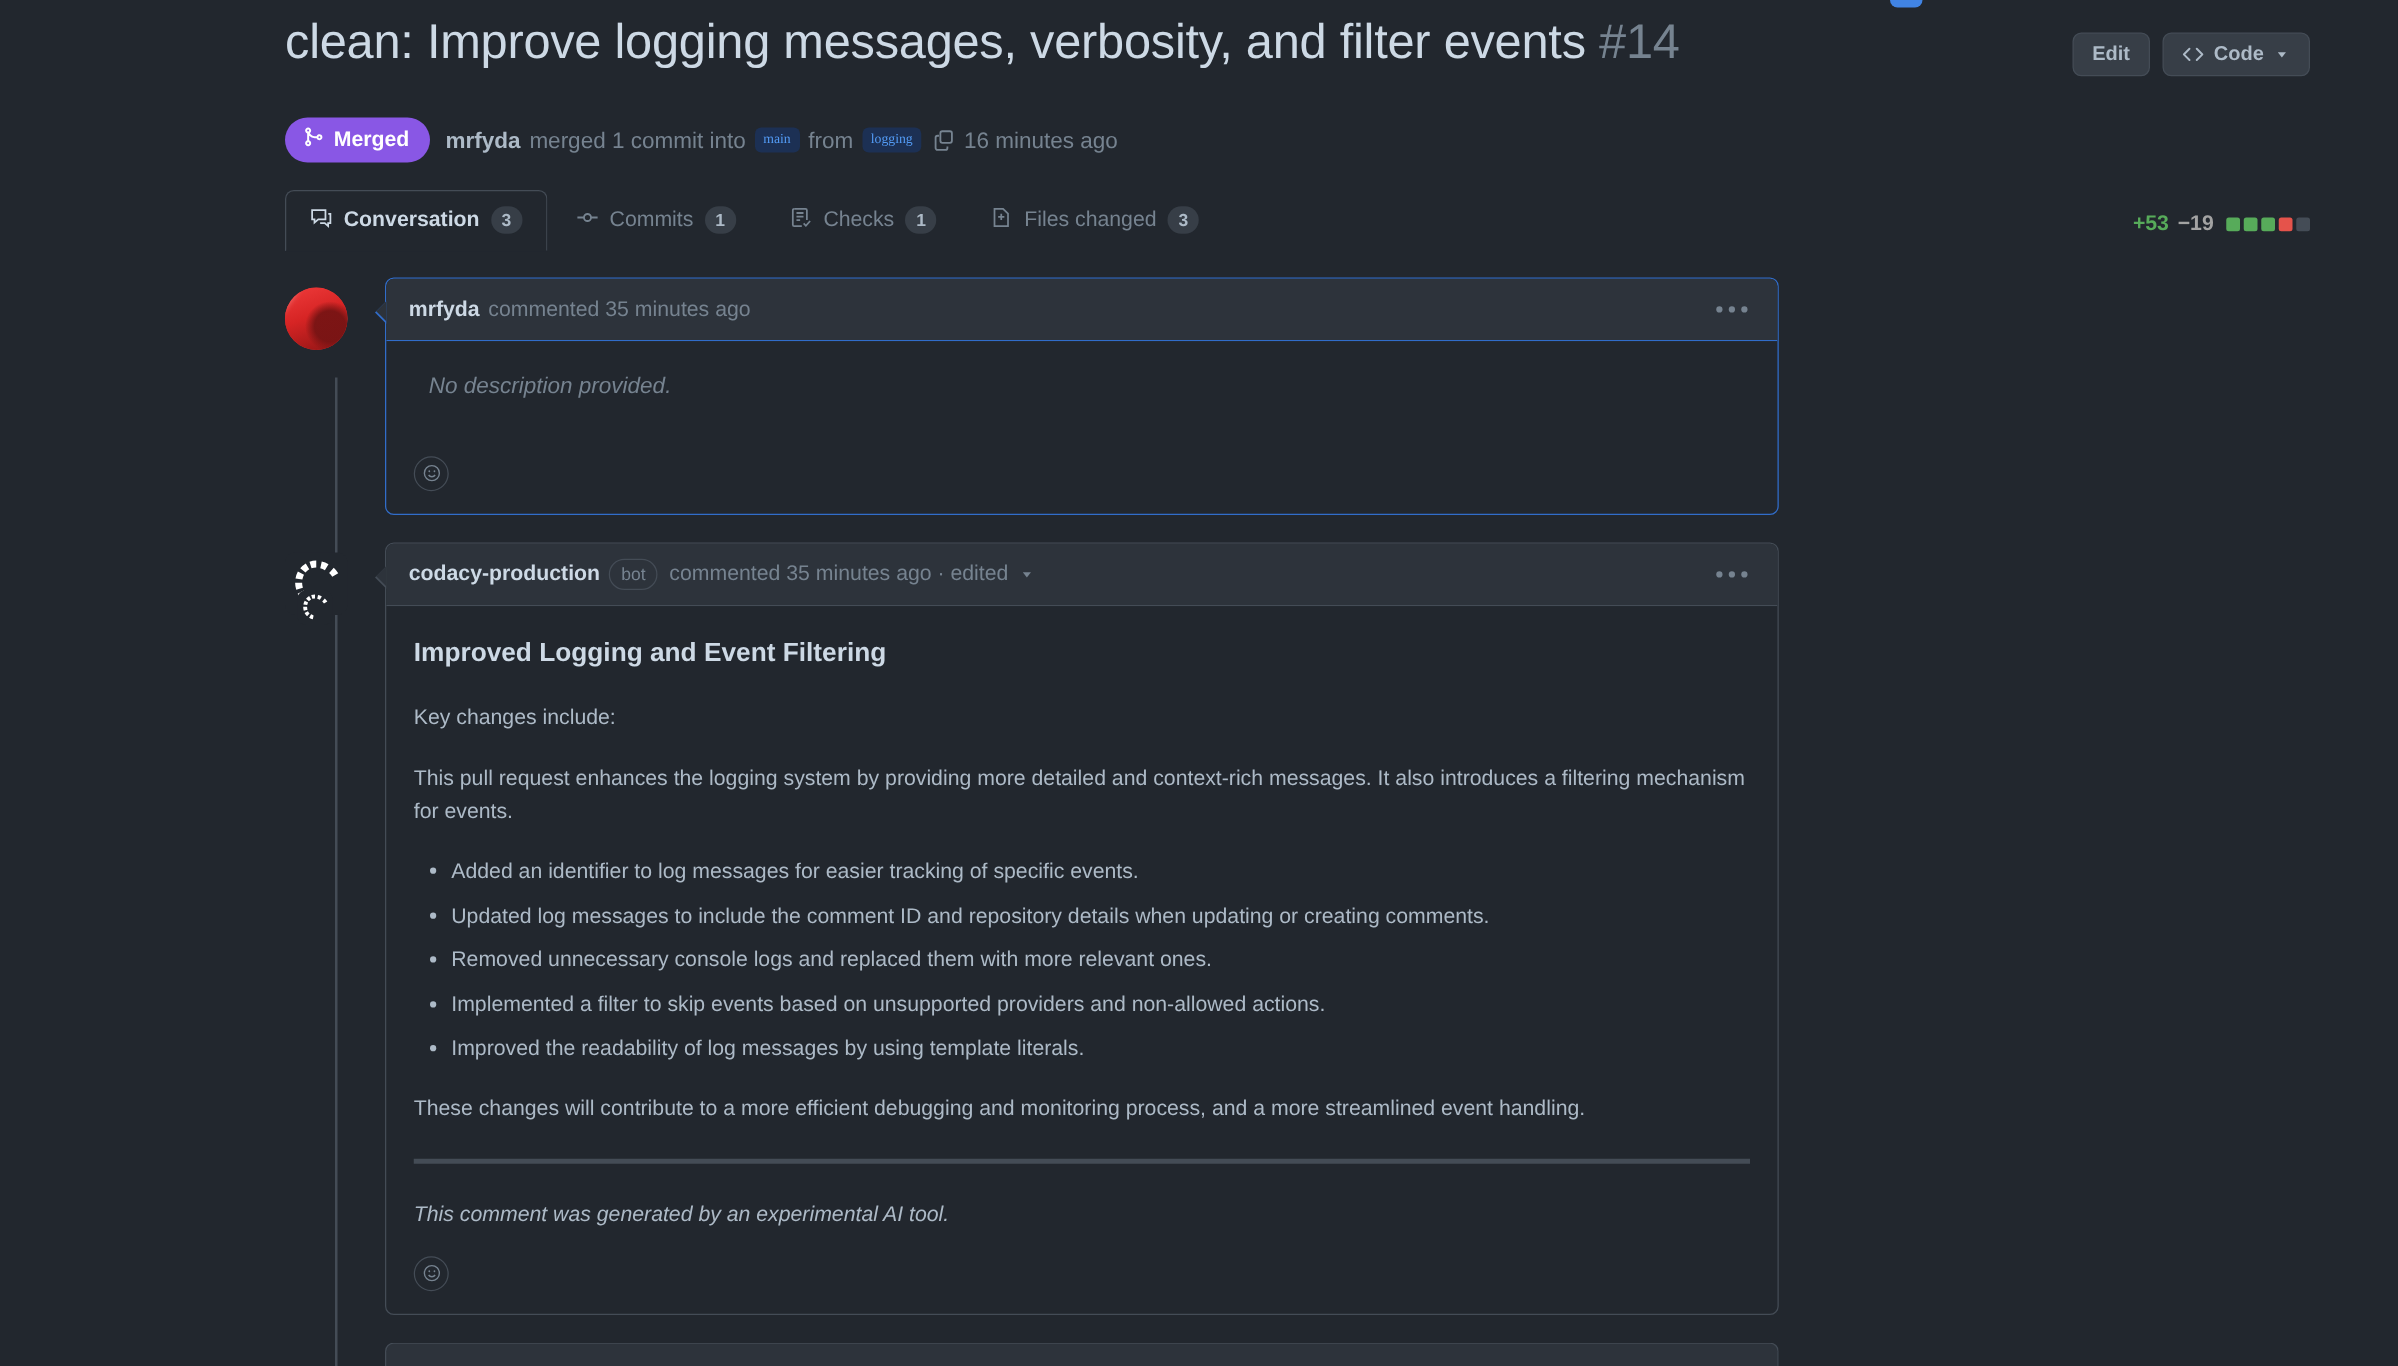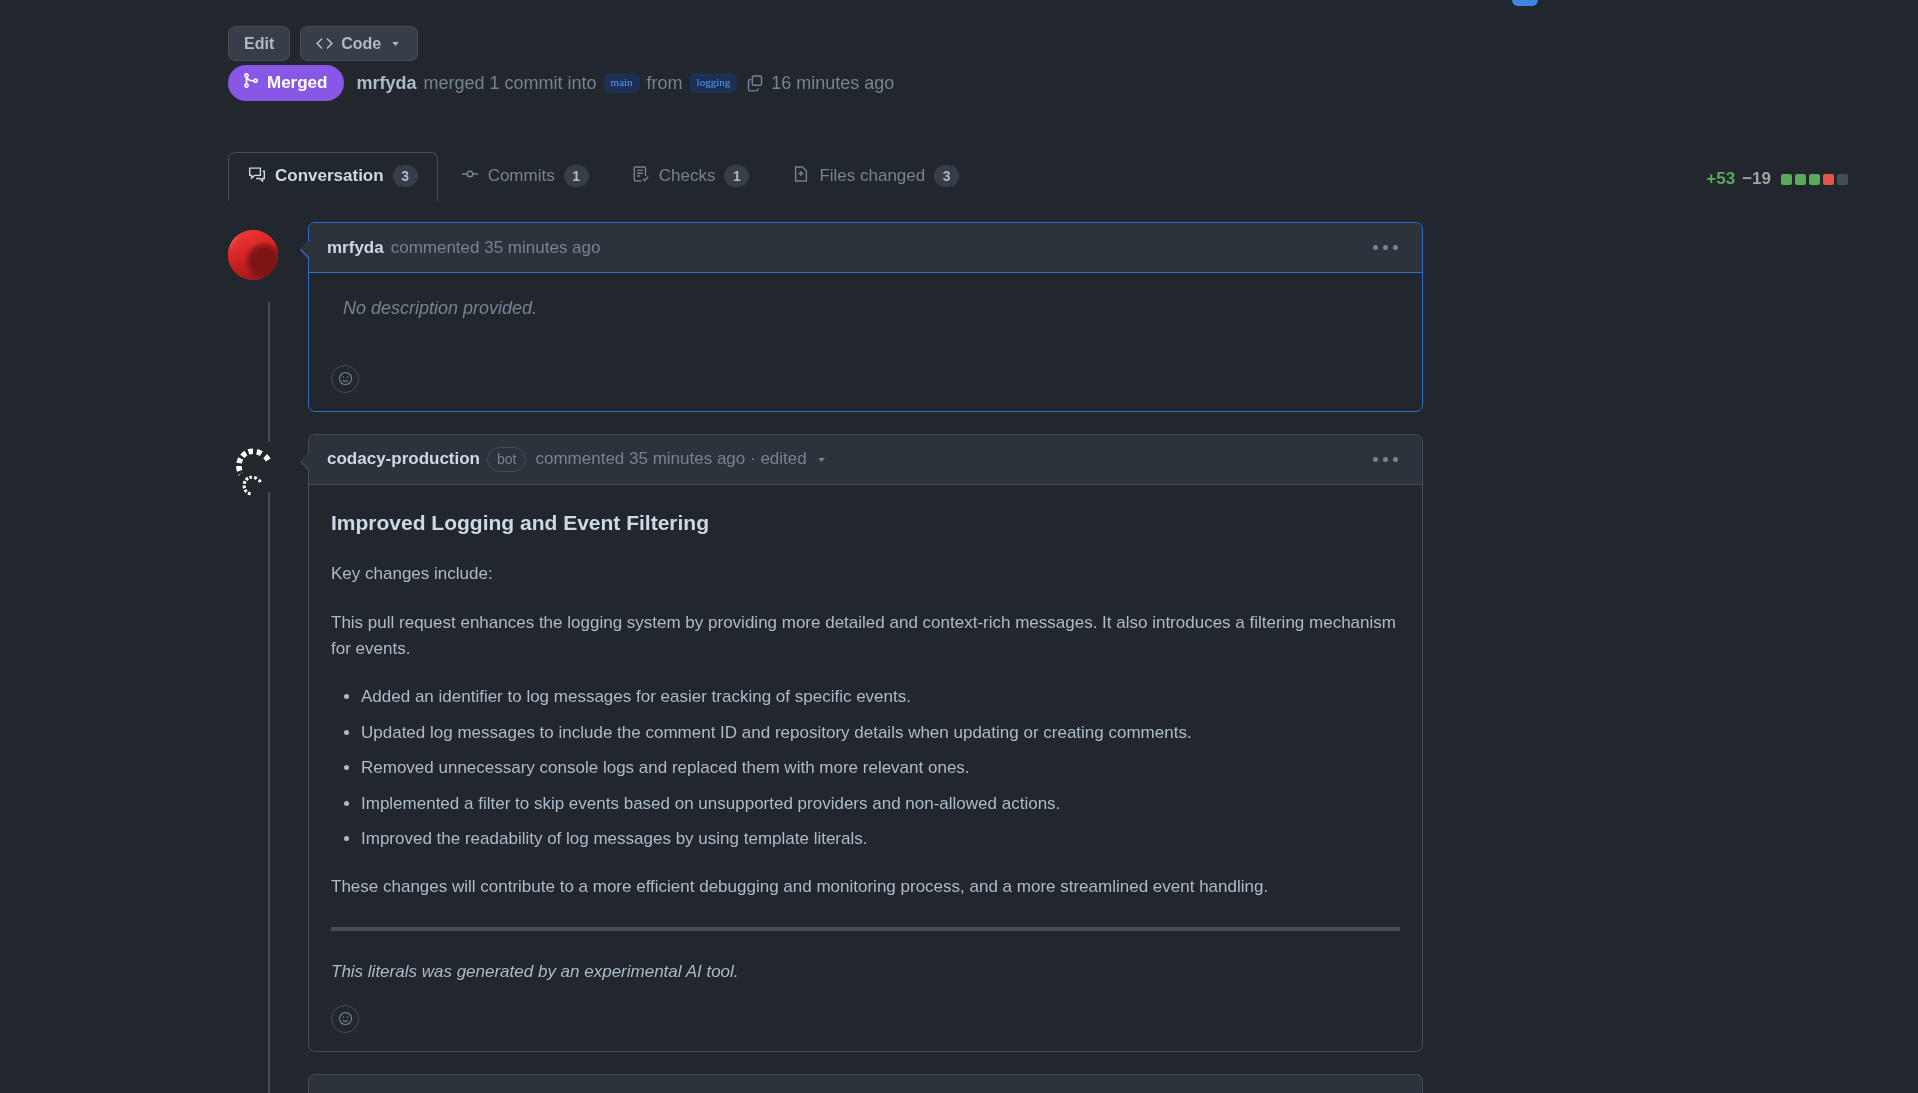--- a/index.html
+++ b/index.html
@@ -76,21 +76,21 @@
     cursor: pointer;
     font-family: "Liberation Sans", sans-serif;
   }
   .btn svg { display: block; }
 
   
   .subhead {
     display: flex;
     align-items: center;
     gap: 12px;
-    margin-top: 4px;
+    margin-top: 33px;
     font-size: 18px;
     color: #768390;
   }
   .merged-badge {
     background: #8957e5;
     color: #ffffff;
     border-radius: 999px;
     padding: 7px 17px 7px 14px;
     font-size: 17px;
     font-weight: 600;
@@ -384,20 +384,24 @@
 </style>
 </head>
 <body>
 
 <div class="page">
 
   <div class="top-artifact"></div>
 
   <div class="header">
     <div class="title-row">
+      <h1 class="pr-title">
+        <span>clean: Improve logging messages, verbosity, and filter events</span>
+        <span class="pr-number">#14</span>
+      </h1>
       <div class="header-actions">
         <button class="btn">
           <span>Edit</span>
         </button>
         <button class="btn">
           <span>
             <svg width="17" height="17" viewBox="0 0 16 16" fill="#adbac7" aria-hidden="true">
               <path d="M4.72 3.22a.75.75 0 0 1 1.06 1.06L2.06 8l3.72 3.72a.75.75 0 1 1-1.06 1.06L.47 8.53a.75.75 0 0 1 0-1.06Zm6.56 0a.75.75 0 1 0-1.06 1.06L13.94 8l-3.72 3.72a.75.75 0 1 0 1.06 1.06l4.25-4.25a.75.75 0 0 0 0-1.06Z"></path>
             </svg>
           </span>
@@ -591,21 +595,21 @@
           <p>This pull request enhances the logging system by providing more detailed and context-rich messages. It also introduces a filtering mechanism for events.</p>
           <ul>
             <li>Added an identifier to log messages for easier tracking of specific events.</li>
             <li>Updated log messages to include the comment ID and repository details when updating or creating comments.</li>
             <li>Removed unnecessary console logs and replaced them with more relevant ones.</li>
             <li>Implemented a filter to skip events based on unsupported providers and non-allowed actions.</li>
             <li>Improved the readability of log messages by using template literals.</li>
           </ul>
           <p>These changes will contribute to a more efficient debugging and monitoring process, and a more streamlined event handling.</p>
           <hr>
-          <p class="signature">This literals was generated by an experimental AI tool.</p>
+          <p class="signature">This comment was generated by an experimental AI tool.</p>
         </div>
 
         <div class="reaction-row">
           <div class="reaction-btn">
             <svg width="15" height="15" viewBox="0 0 16 16" fill="none" stroke="#768390" stroke-width="1.2" aria-hidden="true">
               <circle cx="8" cy="8" r="6.4"></circle>
               <circle cx="5.8" cy="6.4" r="0.75" fill="#768390" stroke="none"></circle>
               <circle cx="10.2" cy="6.4" r="0.75" fill="#768390" stroke="none"></circle>
               <path d="M5.2 9.6a3.4 3.4 0 0 0 5.6 0"></path>
             </svg>

